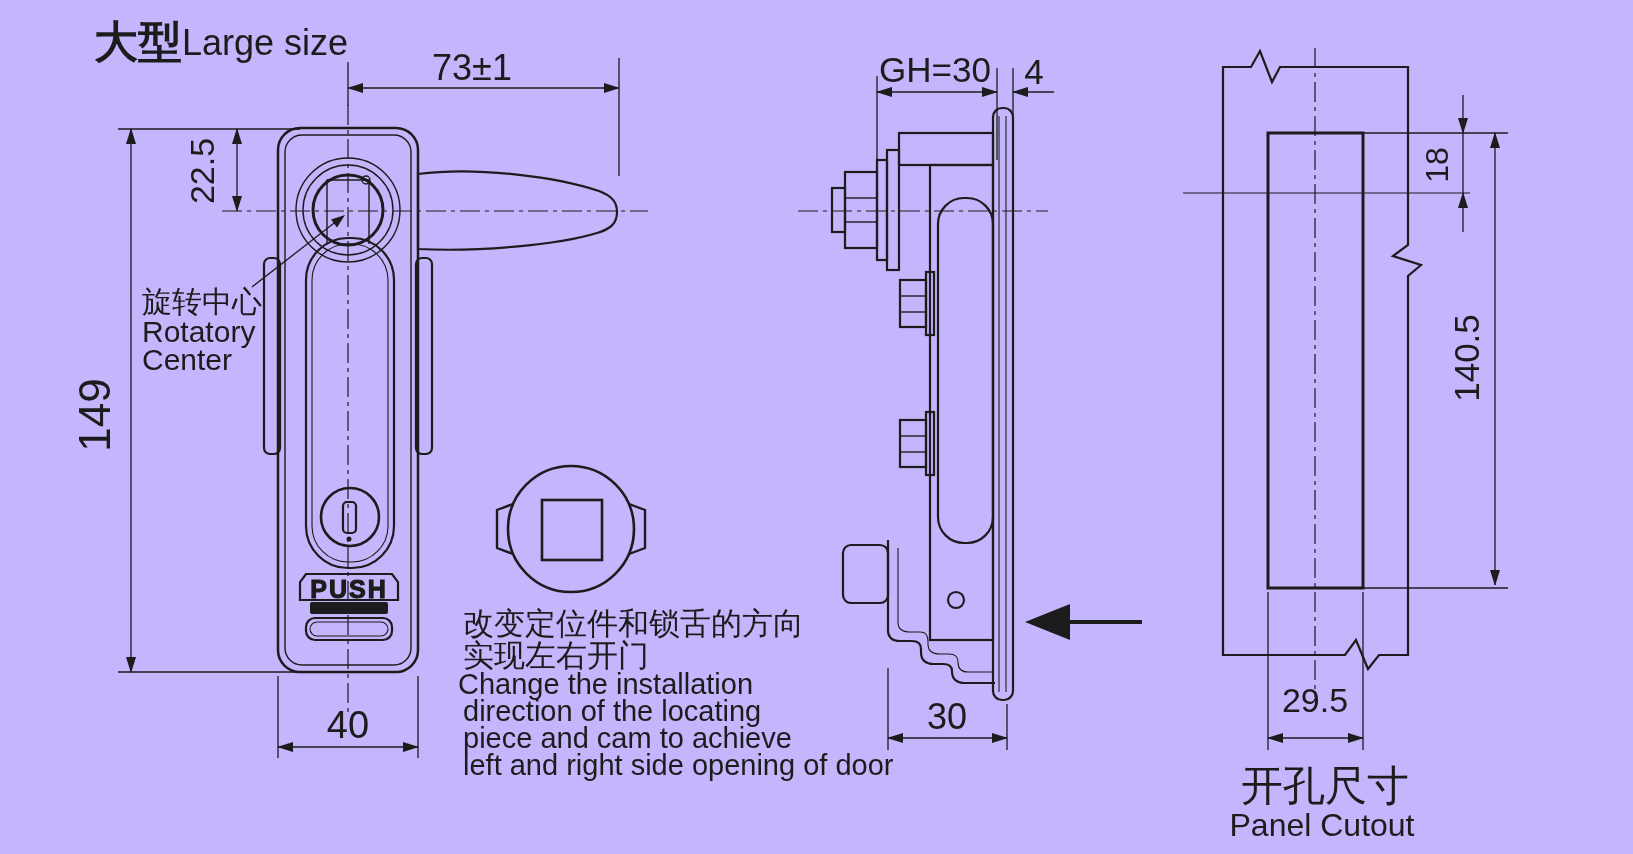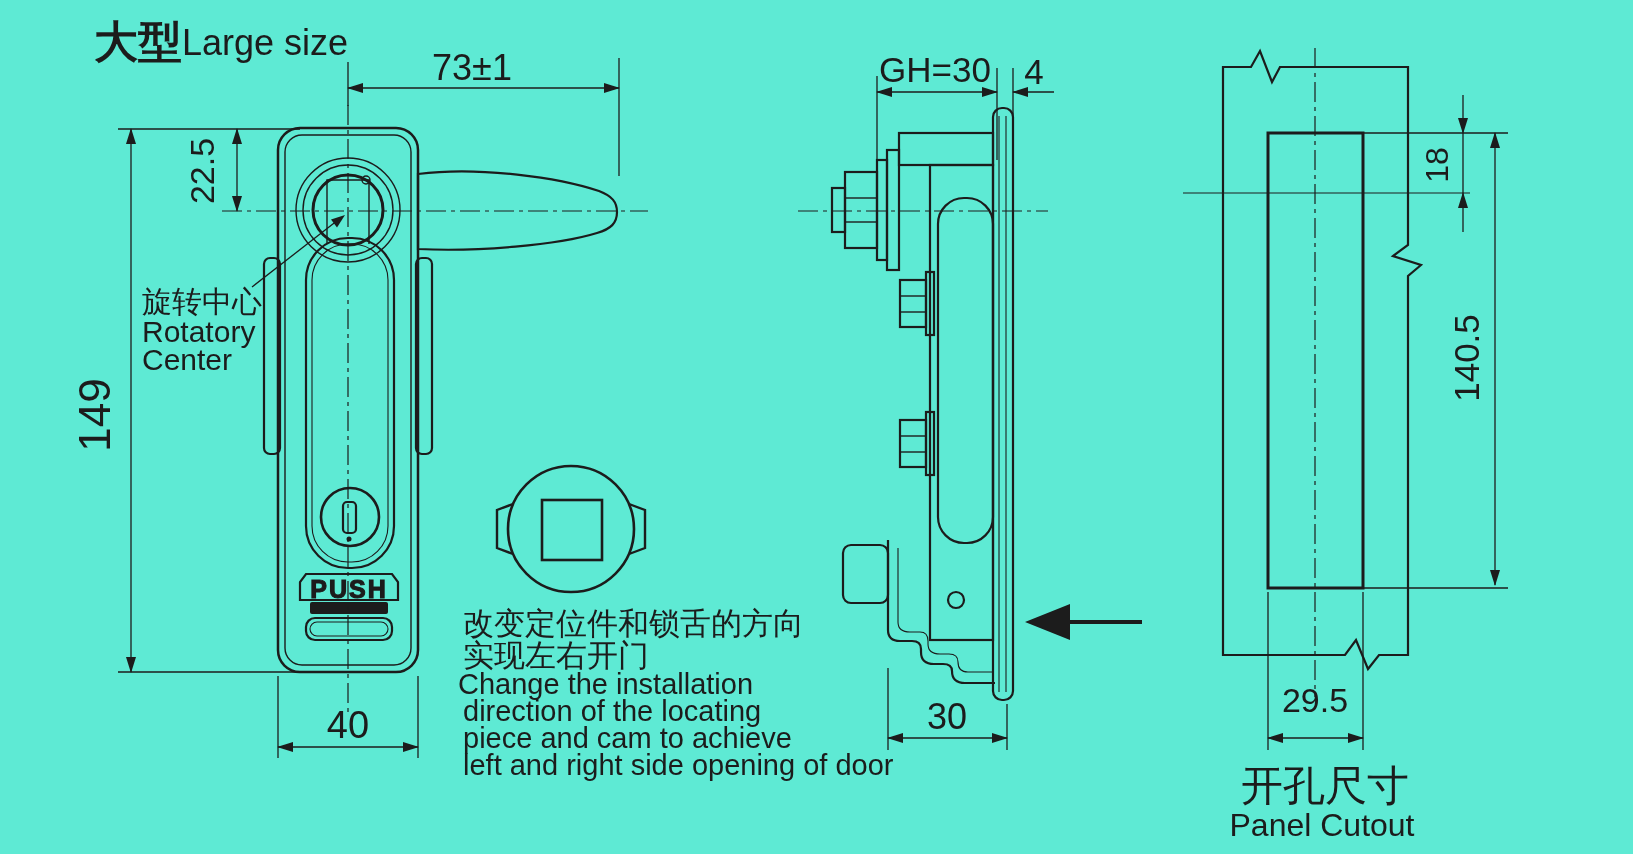--- a/index.html
+++ b/index.html
@@ -1,16 +1,16 @@
 <!DOCTYPE html>
 <html><head>
 <meta charset="utf-8">
 <style>
   html,body{margin:0;padding:0;background:#ffffff;}
-  .stage{width:1633px;height:854px;position:relative;background:#5eead4;overflow:hidden;}
+  .stage{width:1633px;height:854px;position:relative;background:#c4b5fd;overflow:hidden;}
   svg{display:block;}
   .t{font-family:"Liberation Sans","DejaVu Sans",sans-serif;fill:#1c1c1c;}
   .ln{stroke:#1c1c1c;fill:none;}
   .obj{stroke-width:2.2;}
   .thin{stroke-width:1.4;}
   .dim{stroke-width:1.3;}
   .bold{stroke-width:3;}
   .cl{stroke-dasharray:20 5 4 5;stroke-width:1.2;}
 </style>
 </head>

